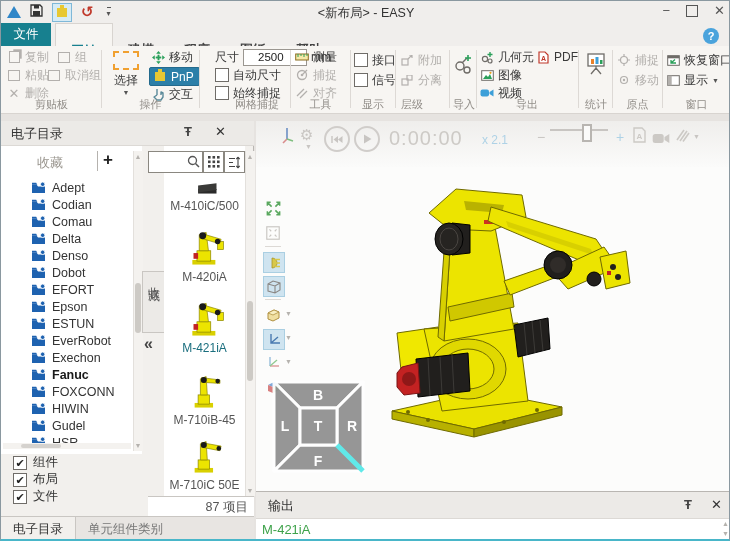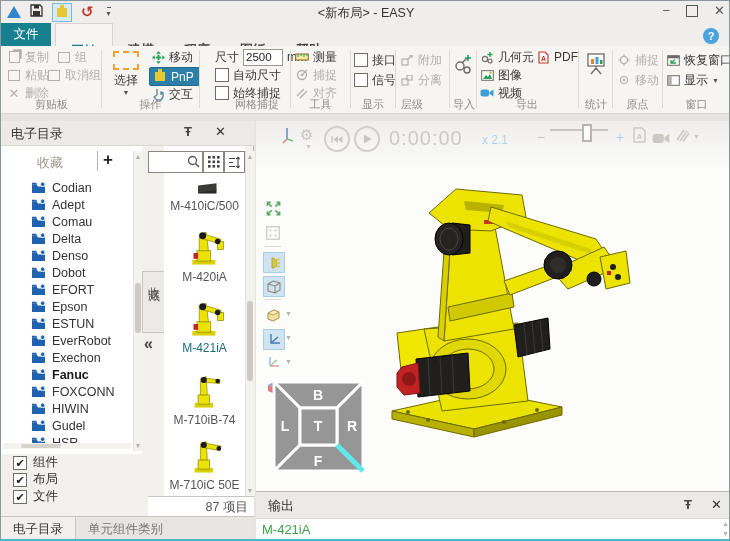--- a/index.html
+++ b/index.html
@@ -35,21 +35,21 @@
   .ric{display:inline-flex;width:14px;height:13px;align-items:center;justify-content:center;flex:none;}
   .i-copy{width:9px;height:10px;border:1.3px solid #b3b0ad;background:#f7f5f2;box-shadow:3px -3px 0 -1.3px #b3b0ad;}
   .i-sq{width:10px;height:9px;border:1.3px solid #b3b0ad;}
   .i-x{color:#b3b0ad;font-size:13px;font-weight:bold;}
   .cb{width:12px;height:12px;border:1.3px solid #6f6c68;background:#fff;display:inline-flex;align-items:center;justify-content:center;flex:none;}
   .cb.checked::after{content:"\2714";font-size:11px;color:#222;line-height:10px;}
   .sel-dash{width:22px;height:15px;border:2px dashed #f0a030;margin:4px auto 2px;}
   .pnp-btn{background:#2c7fa8;border:1px solid #246a8d;border-radius:2px;color:#fff;padding:0 5px 0 3px;height:17px;}
   .pnp-puzzle{width:10px;height:9px;background:#e8c832;position:relative;}
   .pnp-puzzle::after{content:"";position:absolute;left:3px;top:-3px;width:4px;height:3px;background:#e8c832;}
-  .sizeinput{width:34px;height:15px;border:1px solid #9a9690;font-size:11.5px;padding:0 2px;background:#fff;color:#222;}
+  .sizeinput{width:34px;height:15px;border:1px solid #9a9690;font-size:11.5px;padding:0 14px;background:#fff;color:#222;}
   .bigic{position:absolute;top:6px;left:0;right:0;display:flex;justify-content:center;}
   
   .catalog{left:0;top:120px;width:253px;height:395px;background:#f2f0ed;border-right:1px solid #b9b6b2;box-sizing:border-box;}
   .phead{left:0;top:0;width:253px;height:24px;background:#eceae7;border-bottom:1px solid #dcd9d5;}
   .phead .ttl{position:absolute;left:10px;top:4px;font-size:13px;color:#333;}
   .pinic{position:absolute;top:3px;font-size:13px;color:#444;font-weight:bold;}
   .closic{position:absolute;top:3px;font-size:13px;color:#333;font-weight:bold;}
   .tree-area{left:0;top:25px;width:141px;height:308px;background:#fff;}
   .fav-lbl{left:36px;top:33px;font-size:13px;color:#9a968f;}
   .fav-sep{left:96px;top:30px;width:1px;height:20px;background:#b5b2ae;}
@@ -428,29 +428,29 @@
     <span class="abs fav-sep"></span>
     <span class="abs fav-add">+</span>
 
     <div class="abs tree">
       <div class="trow">
           <svg width="15" height="13" viewBox="0 0 16 14">
             <path d="M1 4 h5 l1.5 2 H15 v7 H1z" fill="#1e62b0"></path>
             <path d="M1 4 V2 h4.5 l1.2 2z" fill="#1e62b0"></path>
             <circle cx="12.5" cy="3.5" r="2.4" fill="#1e62b0" stroke="#fff" stroke-width="0.9"></circle>
           </svg>
+          <span>Adept</span>
+        </div>
+      <div class="trow">
+          <svg width="15" height="13" viewBox="0 0 16 14">
+            <path d="M1 4 h5 l1.5 2 H15 v7 H1z" fill="#1e62b0"></path>
+            <path d="M1 4 V2 h4.5 l1.2 2z" fill="#1e62b0"></path>
+            <circle cx="12.5" cy="3.5" r="2.4" fill="#1e62b0" stroke="#fff" stroke-width="0.9"></circle>
+          </svg>
           <span>Codian</span>
-        </div>
-      <div class="trow">
-          <svg width="15" height="13" viewBox="0 0 16 14">
-            <path d="M1 4 h5 l1.5 2 H15 v7 H1z" fill="#1e62b0"></path>
-            <path d="M1 4 V2 h4.5 l1.2 2z" fill="#1e62b0"></path>
-            <circle cx="12.5" cy="3.5" r="2.4" fill="#1e62b0" stroke="#fff" stroke-width="0.9"></circle>
-          </svg>
-          <span>Adept</span>
         </div>
       <div class="trow">
           <svg width="15" height="13" viewBox="0 0 16 14">
             <path d="M1 4 h5 l1.5 2 H15 v7 H1z" fill="#1e62b0"></path>
             <path d="M1 4 V2 h4.5 l1.2 2z" fill="#1e62b0"></path>
             <circle cx="12.5" cy="3.5" r="2.4" fill="#1e62b0" stroke="#fff" stroke-width="0.9"></circle>
           </svg>
           <span>Comau</span>
         </div>
       <div class="trow">
@@ -652,21 +652,21 @@
       </div>
       <div class="titem" style="top:189px;">
         <div class="timg"><svg width="52" height="46" viewBox="0 0 40 40">
               <rect x="11" y="33" width="16" height="4" fill="#d9d000"></rect>
               <rect x="14" y="26" width="10" height="8" fill="#ece400" stroke="#8a8400" stroke-width="0.6"></rect>
               <polygon points="16,12 21,10 22,26 16,26" fill="#ece400" stroke="#8a8400" stroke-width="0.6"></polygon>
               <polygon points="17,11 33,13 33,16 17,15" fill="#ece400" stroke="#8a8400" stroke-width="0.6"></polygon>
               <circle cx="19" cy="13" r="2.6" fill="#1a1a1a"></circle>
               <circle cx="31" cy="14" r="2" fill="#1a1a1a"></circle>
             </svg></div>
-        <div class="tlabel">M-710iB-74</div>
+        <div class="tlabel">M-710iB-45</div>
       </div>
       <div class="titem" style="top:254px;">
         <div class="timg"><svg width="52" height="46" viewBox="0 0 40 40">
               <rect x="11" y="33" width="16" height="4" fill="#d9d000"></rect>
               <rect x="14" y="26" width="10" height="8" fill="#ece400" stroke="#8a8400" stroke-width="0.6"></rect>
               <polygon points="16,12 21,10 22,26 16,26" fill="#ece400" stroke="#8a8400" stroke-width="0.6"></polygon>
               <polygon points="17,11 34,14 33,18 17,15" fill="#ece400" stroke="#8a8400" stroke-width="0.6"></polygon>
               <circle cx="19" cy="13" r="2.6" fill="#1a1a1a"></circle>
               <circle cx="32" cy="16" r="2" fill="#1a1a1a"></circle>
             </svg></div>

